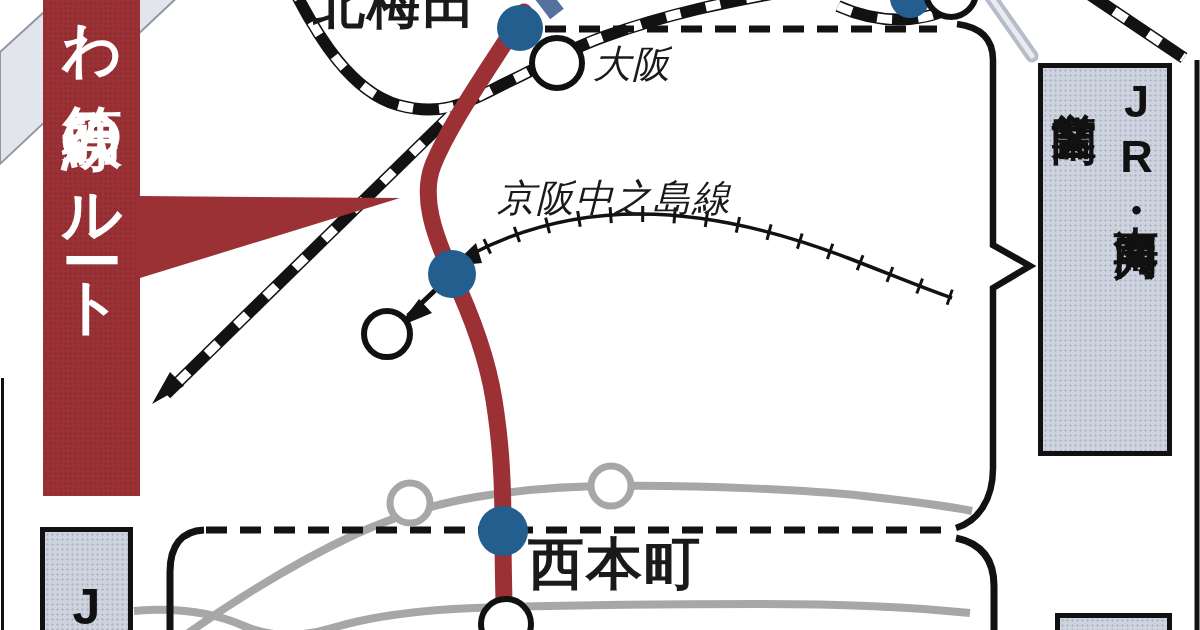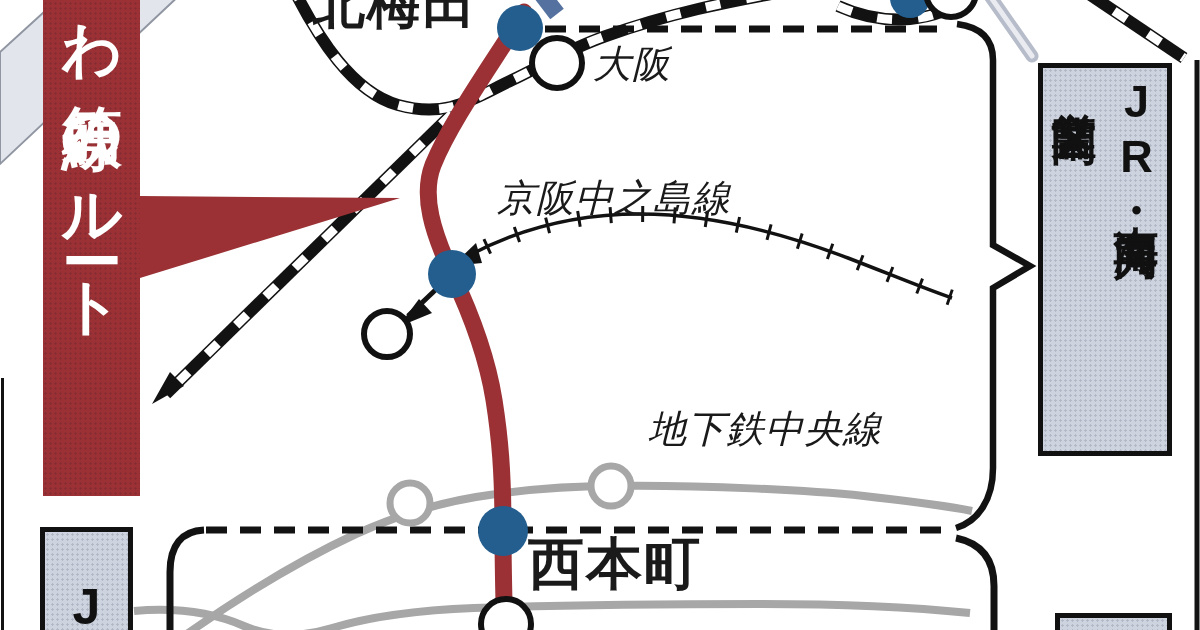--- a/index.html
+++ b/index.html
@@ -130,21 +130,20 @@
     </g>
   </svg>
 
   <div class="overlay banner dots">
     <div class="vtext">わ筋線のルート</div>
   </div>
 
   <div class="overlay lbl station lbl-kitaumeda">北梅田</div>
   <div class="overlay lbl linename lbl-osaka">大阪</div>
   <div class="overlay lbl linename lbl-keihan">京阪中之島線</div>
-  <div class="overlay lbl linename lbl-chuo">地下鉄中央線</div>
   <div class="overlay lbl station lbl-nishihonmachi">西本町</div>
 
   <div class="overlay legendbox box-right dots">
     <div class="vwrap">
       <span>JR・南海共同</span>
       <span>営業区間</span>
     </div>
   </div>
 
   <div class="overlay legendbox box-j dots">

